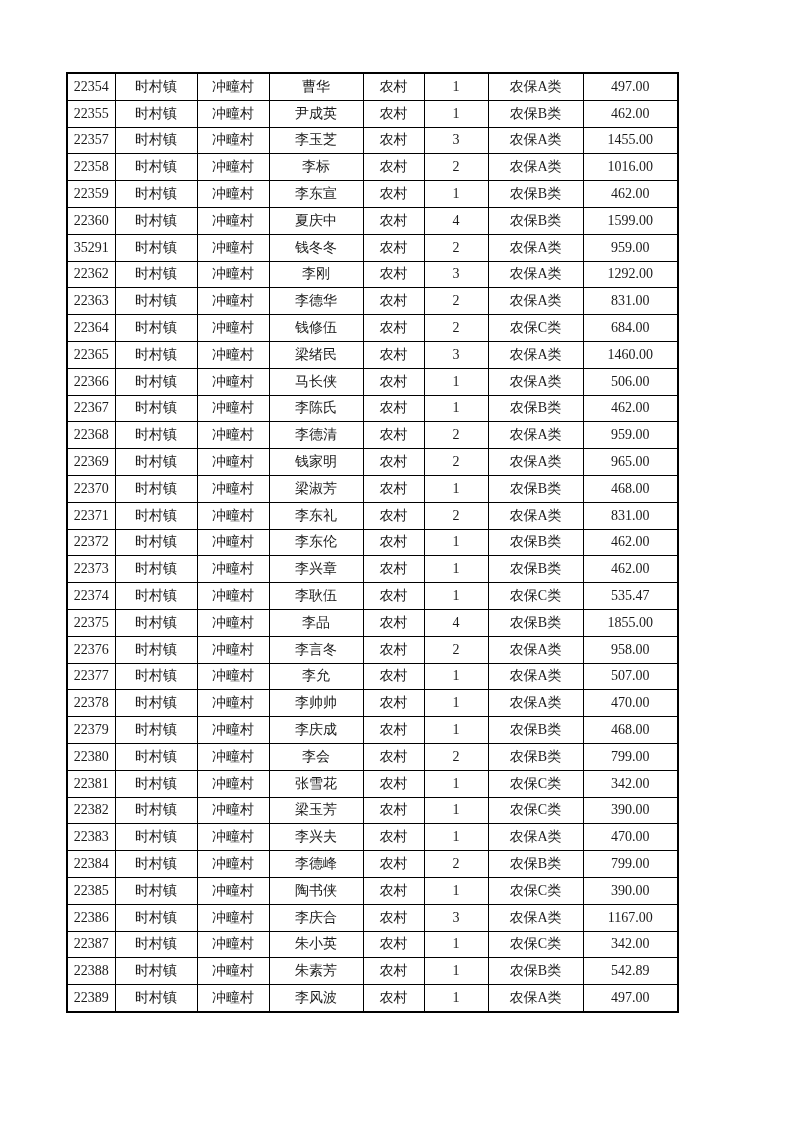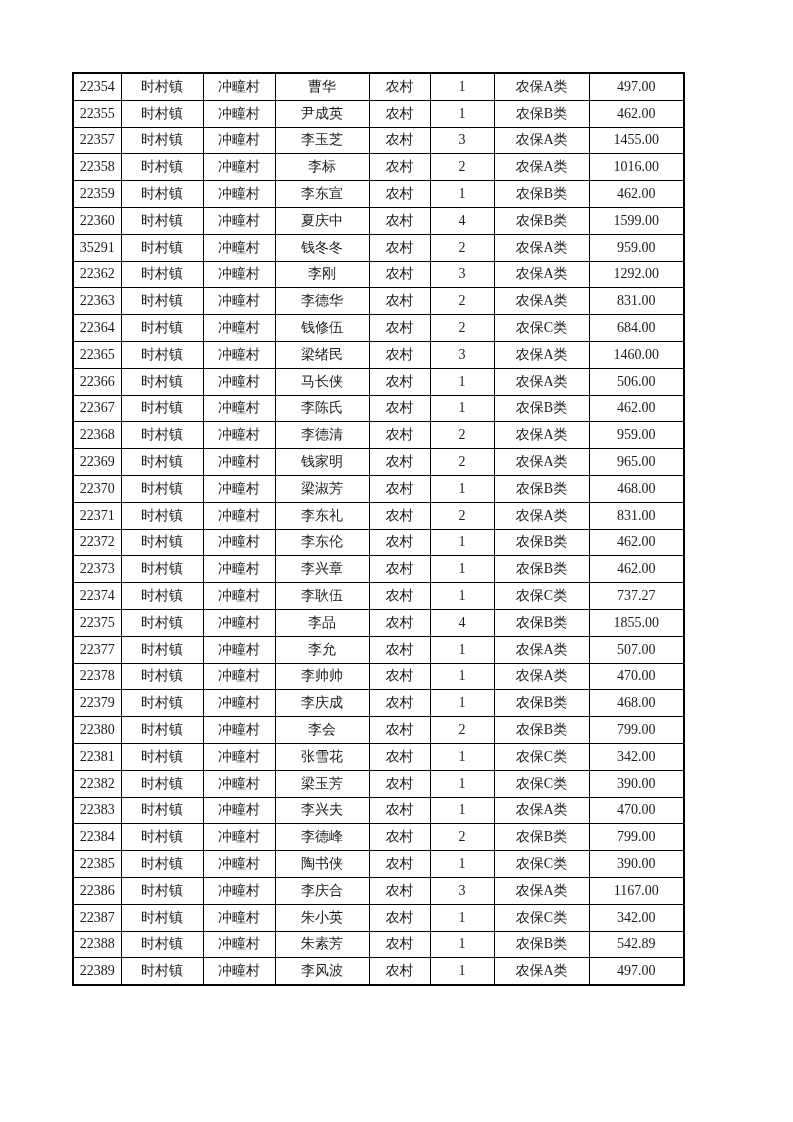--- a/index.html
+++ b/index.html
@@ -7,21 +7,21 @@
     position: relative;
     width: 793px;
     height: 1122px;
     background: #ffffff;
     font-family: "Liberation Serif", "DejaVu Serif", serif;
     color: #1a1a1a;
     overflow: hidden;
   }
   table.data-table {
     position: absolute;
-    left: 72px;
+    left: 66px;
     top: 72px;
     width: 611px;
     border-collapse: collapse;
     table-layout: fixed;
     border: 2px solid #000000;
   }
   table.data-table td {
     border-left: 1px solid #000000;
     border-right: 1px solid #000000;
     border-top: 1.5px solid #000000;
@@ -243,31 +243,41 @@
           <td>462.00</td>
         </tr>
         <tr>
           <td>22374</td>
           <td>时村镇</td>
           <td>冲疃村</td>
           <td>李耿伍</td>
           <td>农村</td>
           <td>1</td>
           <td>农保C类</td>
-          <td>737.27</td>
+          <td>535.47</td>
         </tr>
         <tr>
           <td>22375</td>
           <td>时村镇</td>
           <td>冲疃村</td>
           <td>李品</td>
           <td>农村</td>
           <td>4</td>
           <td>农保B类</td>
           <td>1855.00</td>
+        </tr>
+        <tr>
+          <td>22376</td>
+          <td>时村镇</td>
+          <td>冲疃村</td>
+          <td>李言冬</td>
+          <td>农村</td>
+          <td>2</td>
+          <td>农保A类</td>
+          <td>958.00</td>
         </tr>
         <tr>
           <td>22377</td>
           <td>时村镇</td>
           <td>冲疃村</td>
           <td>李允</td>
           <td>农村</td>
           <td>1</td>
           <td>农保A类</td>
           <td>507.00</td>

